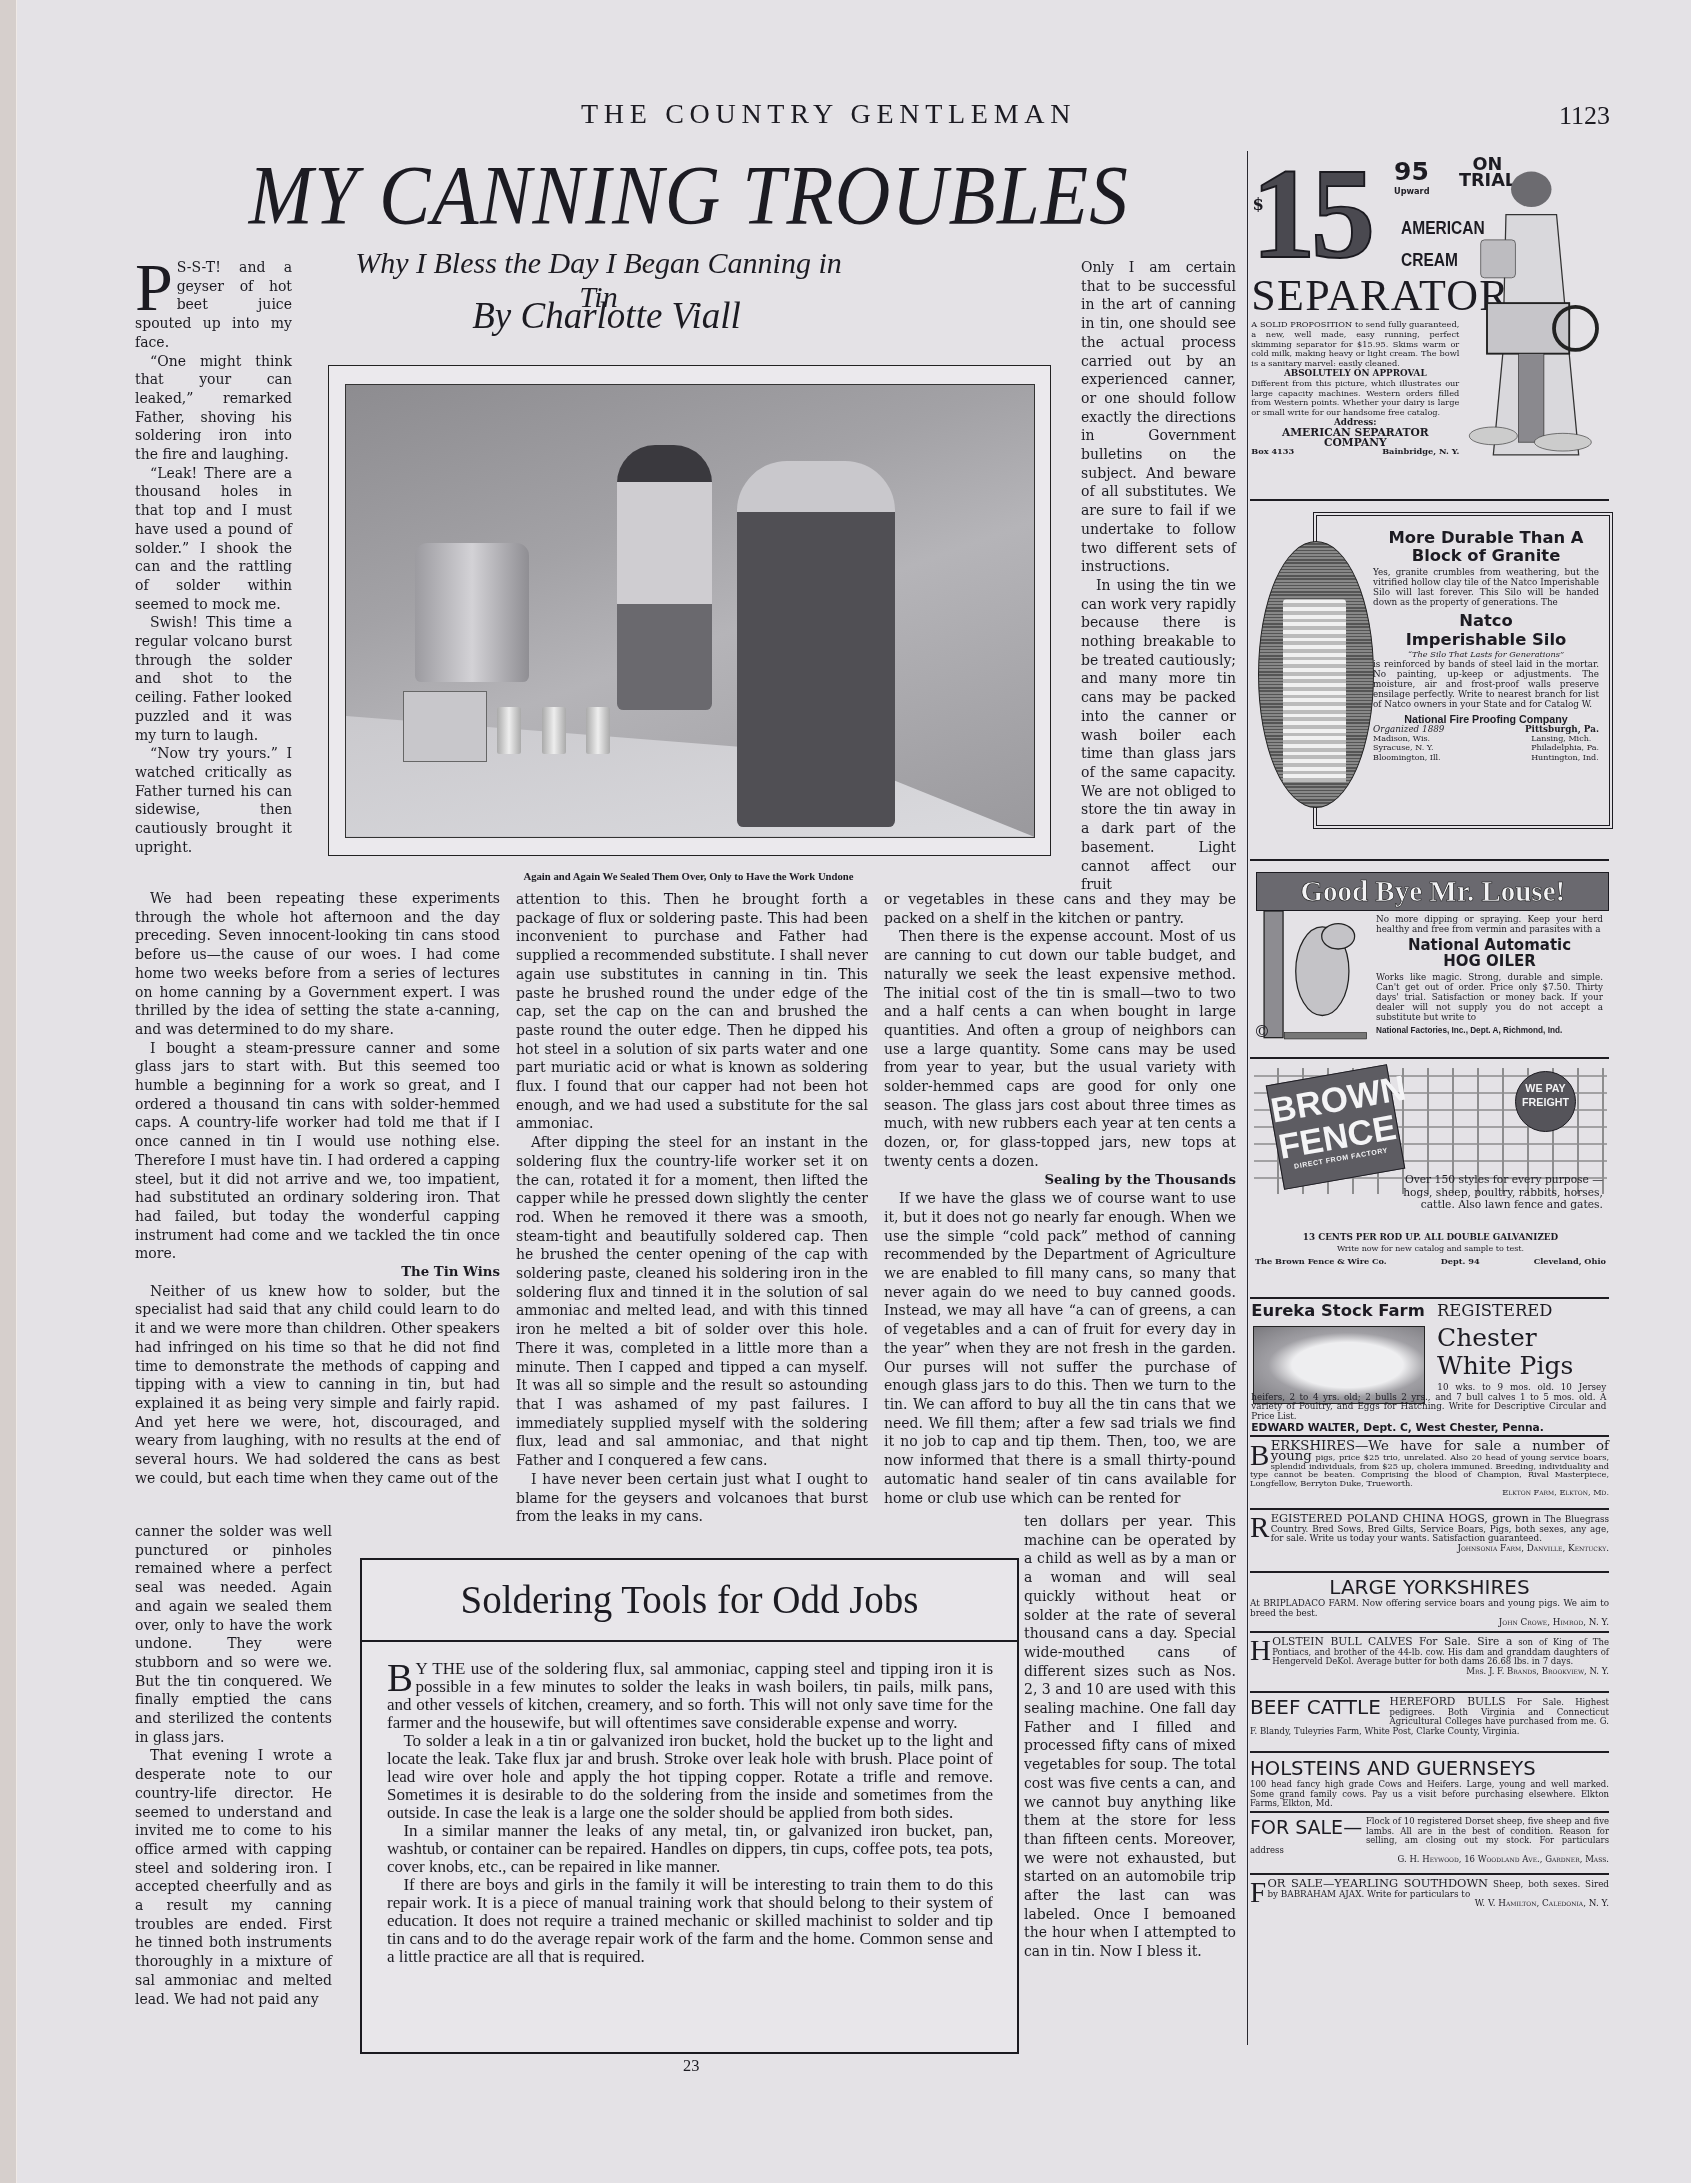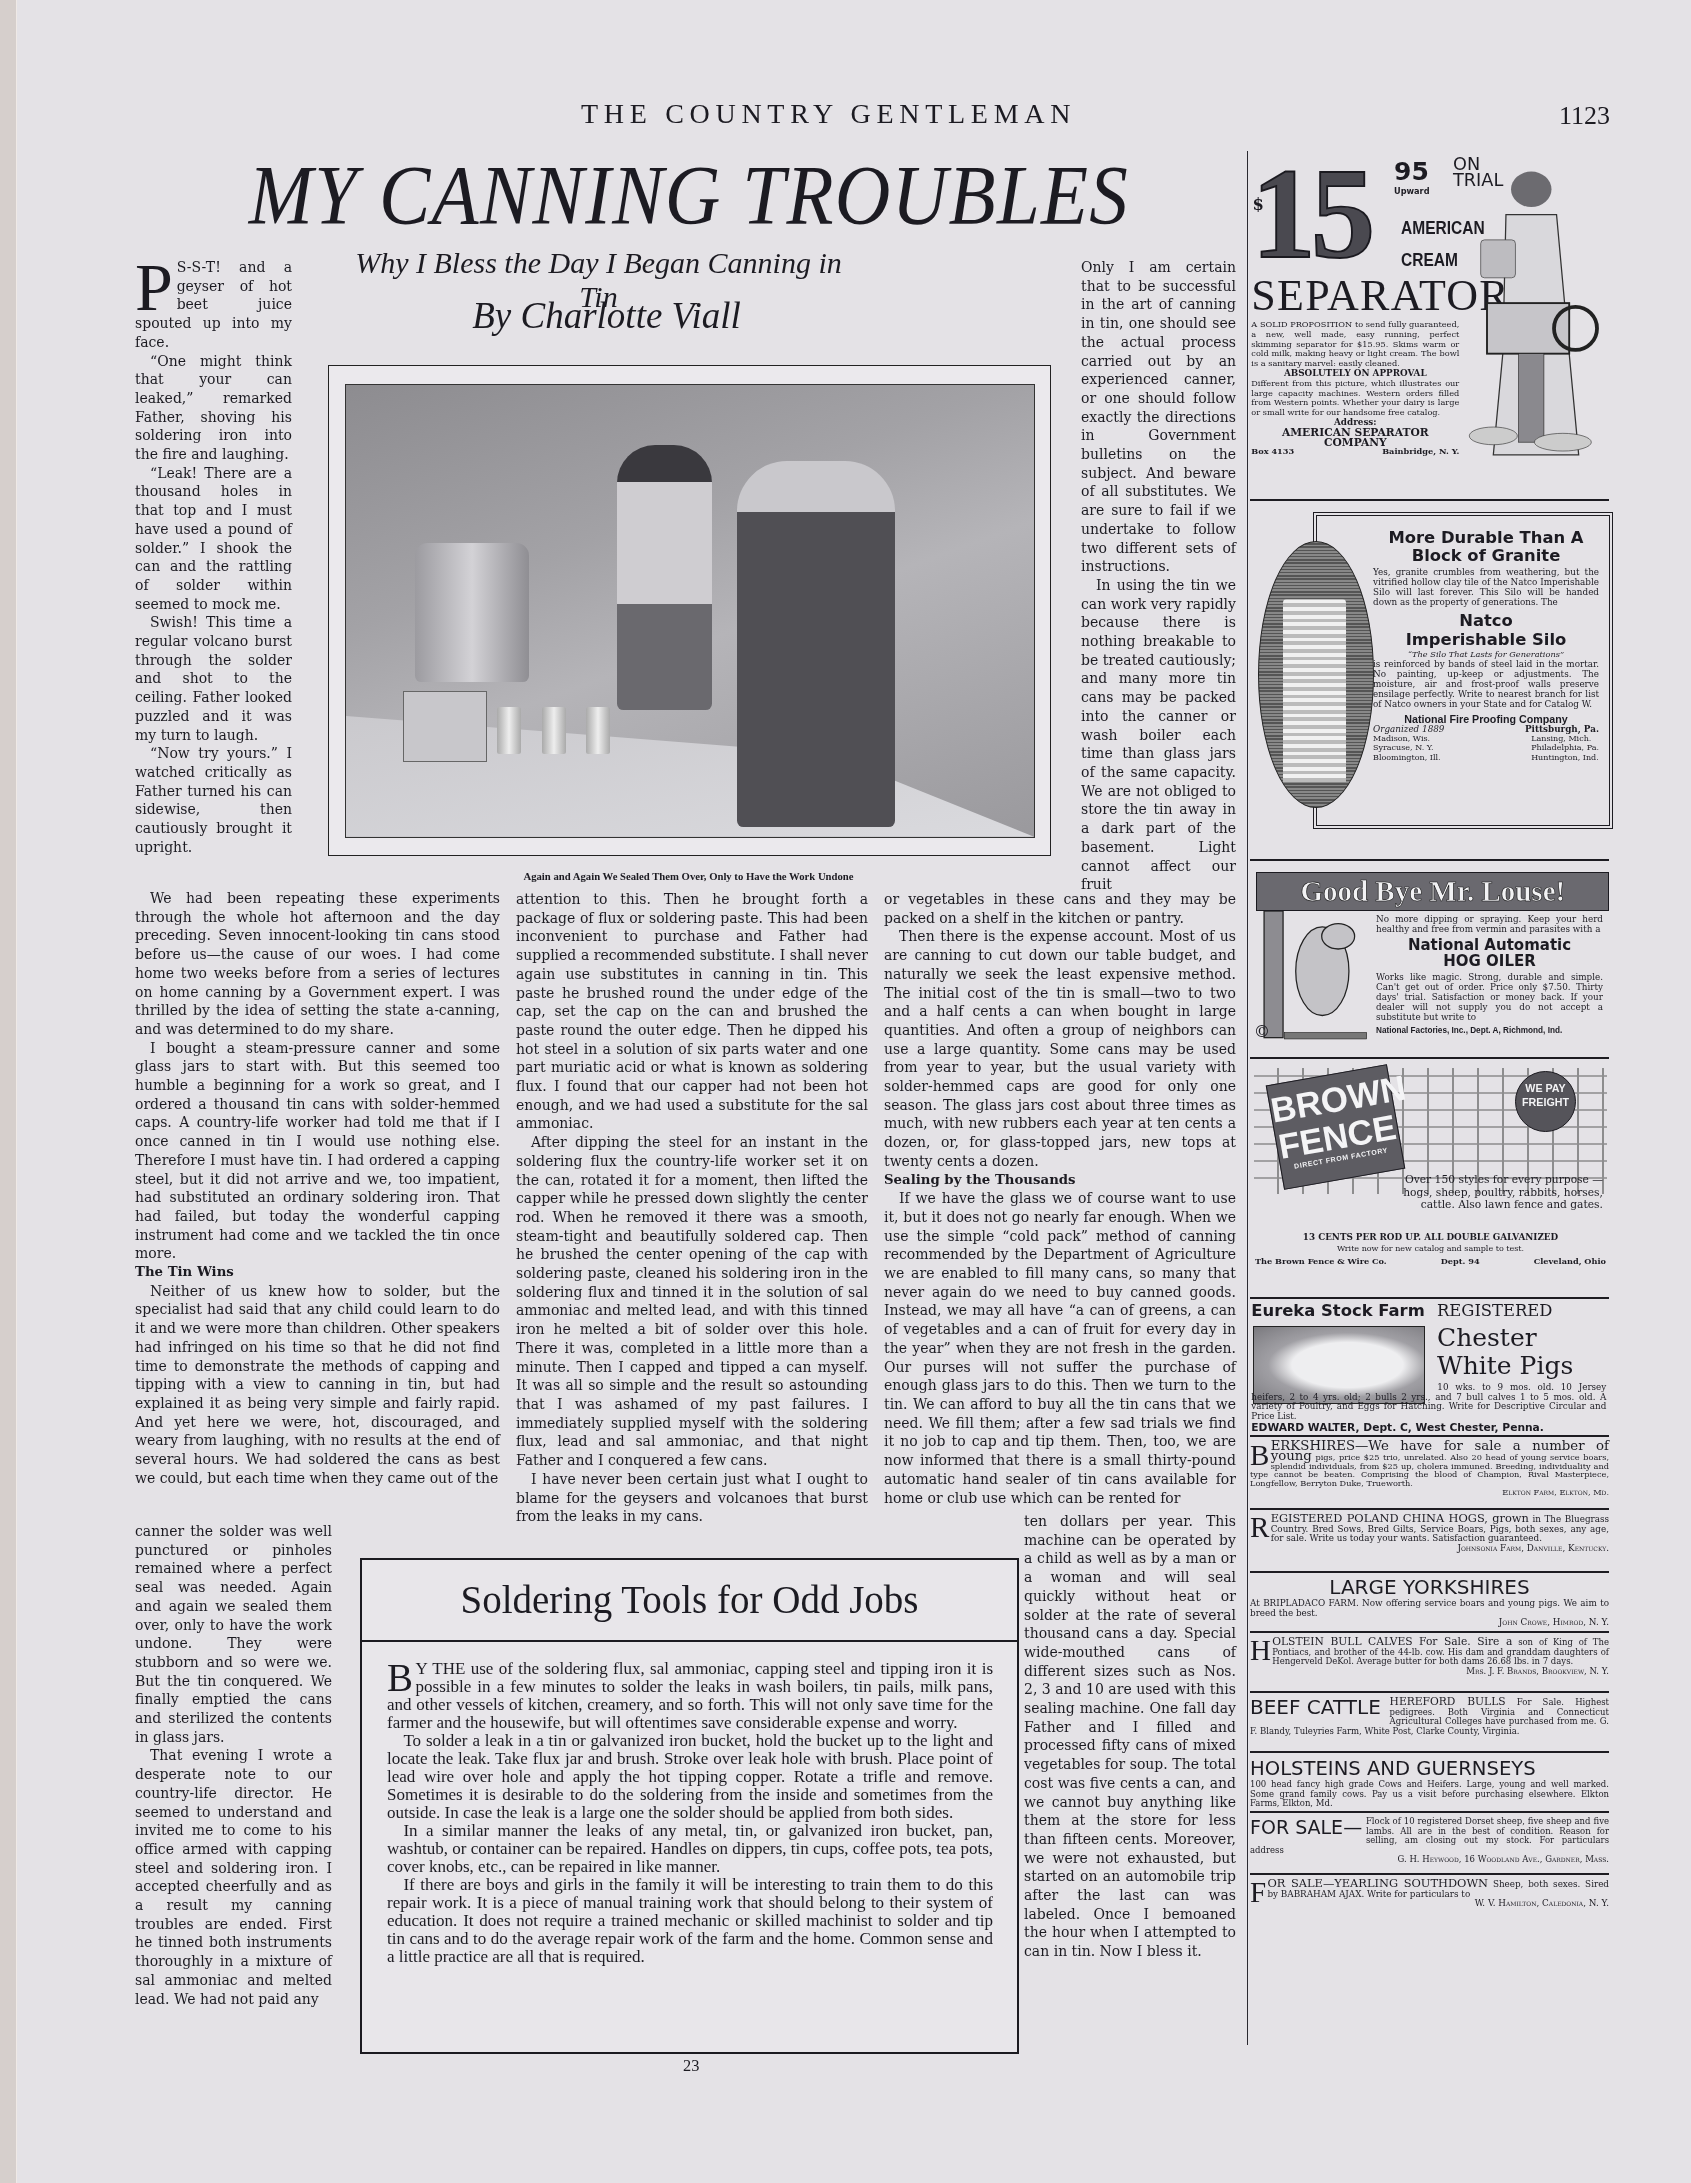--- a/index.html
+++ b/index.html
@@ -14,21 +14,21 @@
   .abs { position: absolute; }
   .header-title { left: 581px; top: 98px; font-family: "Liberation Serif", serif; font-size: 28px; letter-spacing: 5.7px; }
   .page-num { left: 1559px; top: 101px; font-family: "Liberation Serif", serif; font-size: 26px; }
   .main-title { left: 165px; top: 151px; width: 1048px; text-align: center; font-family: "Liberation Serif", serif; font-style: italic; font-size: 77px; letter-spacing: 1.3px; transform: scaleY(1.1); }
   .subtitle { left: 346px; top: 246px; width: 505px; text-align: center; font-family: "Liberation Serif", serif; font-style: italic; font-size: 30px; }
   .byline { left: 417px; top: 294px; width: 379px; text-align: center; font-family: "Liberation Serif", serif; font-style: italic; font-size: 37px; }
   .col { font-family: "DejaVu Serif", serif; font-size: 14px; line-height: 18.7px; text-align: justify; hyphens: manual; }
   .col p { margin: 0; text-indent: 15px; }
   .col p.noindent { text-indent: 0; }
   .dropcap { float: left; font-family: "Liberation Serif", serif; font-size: 68px; line-height: 53px; margin: 2.5px 3.8px 0 0; }
-  .subhead { text-align: left; font-weight: bold; font-size: 13.3px; margin: 10px 0 8.8px; text-indent: 0 !important; }
+  .subhead { text-align: right; font-weight: bold; font-size: 13.3px; margin: 10px 0 8.8px; text-indent: 0 !important; }
   .photo-frame { left: 328px; top: 365px; width: 721px; height: 489px; border: 1.9px solid #222; background: #ebe9ed; }
   .photo { position: absolute; left: 16px; top: 17.7px; width: 688px; height: 452px; border: 1.3px solid #333;
     background: linear-gradient(160deg, #8d8c90 0%, #a3a2a6 35%, #b5b4b8 55%, #9a999d 100%); overflow: hidden; }
   .photo .table-top { position: absolute; left: 0; bottom: 0; width: 100%; height: 151px; background: linear-gradient(170deg, #c8c7cb, #dadade); clip-path: polygon(0 20%, 70% 45%, 100% 100%, 0 100%); }
   .photo .canner { position: absolute; left: 69px; top: 158px; width: 114px; height: 139px; background: linear-gradient(90deg,#9c9ba0,#d3d2d6,#8f8e93); border-radius: 12.6px 12.6px 6.3px 6.3px; }
   .photo .basket { position: absolute; left: 57px; top: 306px; width: 82px; height: 69px; background: #c8c7cb; border: 1.3px solid #666; }
   .photo .can { position: absolute; top: 322px; width: 24px; height: 47px; background: linear-gradient(90deg,#aaa,#eee,#aaa); border-radius: 2.5px; }
   .photo .girl { position: absolute; left: 271px; top: 60px; width: 95px; height: 265px; background: linear-gradient(180deg,#3a393e 0 14%, #cfcdd1 14% 60%, #6a696e 60%); border-radius: 38px 38px 6.3px 6.3px; }
   .photo .man { position: absolute; left: 391px; top: 76px; width: 158px; height: 366px; background: linear-gradient(180deg,#c9c8cc 0 14%, #504f54 14%); border-radius: 50px 50px 6.3px 6.3px; }
   .caption { left: 328px; top: 870px; width: 721px; text-align: center; font-family: "Liberation Serif", serif; font-weight: bold; font-size: 10.7px; }
@@ -44,21 +44,21 @@
   
   .ads { left: 1250px; top: 151px; width: 359px; height: 1894px; }
   .ad-rule { position: absolute; left: 0; width: 359px; height: 1.9px; background: #1d1c22; }
   .ad { position: absolute; left: 0; width: 359px; font-family: "DejaVu Serif", serif; }
   .sans { font-family: "DejaVu Sans", sans-serif; }
   .cond { font-family: "Liberation Sans", sans-serif; }
   .sep-price { position: absolute; left: 1.3px; top: 6.3px; font-family: "Liberation Serif", serif; font-weight: bold; font-size: 129px; line-height: 114px; color: #4a4950; letter-spacing: -5px; -webkit-text-stroke: 1.9px #1b1a20; }
   .sep-dollar { position: absolute; left: 2.5px; top: 44px; font-size: 16.4px; font-weight: bold; }
   .sep-cents { position: absolute; left: 144px; top: 6.3px; font-size: 25px; font-weight: bold; }
   .sep-upward { position: absolute; left: 144px; top: 35px; font-size: 8.2px; font-weight: bold; }
-  .sep-trial { position: absolute; left: 203px; top: 5px; font-size: 17.7px; font-weight: normal; line-height: 16.4px; }
+  .sep-trial { position: absolute; left: 203px; top: 5px; font-size: 17.7px; font-weight: bold; line-height: 16.4px; text-align: center; }
   .sep-brand { position: absolute; left: 151px; top: 61px; font-size: 18.3px; font-weight: bold; line-height: 32px; transform: scaleX(0.85); transform-origin: left; }
   .sep-word { position: absolute; left: 1.3px; top: 119px; font-family: "Liberation Serif", serif; font-size: 44px; letter-spacing: 1.3px; }
   .sep-body { position: absolute; left: 1.3px; top: 169px; width: 208px; font-size: 8.2px; line-height: 9.8px; text-align: justify; }
   .sep-body .ctr { text-align: center; font-weight: bold; font-size: 8.8px; }
   .sep-img { position: absolute; left: 218px; top: 12.6px; width: 136px; height: 294px; }
   .natco-frame { position: absolute; left: 63px; top: 7.6px; width: 292px; height: 309px; border: 4.4px double #1d1c22; }
   .natco-oval { position: absolute; left: 7.6px; top: 37px; width: 114px; height: 265px; border-radius: 50%; background: repeating-linear-gradient(0deg,#555 0 1.3px,#888 1.3px 3.2px); border: 1.3px solid #222; }
   .natco-silo { position: absolute; left: 32px; top: 95px; width: 63px; height: 183px; background: repeating-linear-gradient(0deg,#bbb 0 3.8px,#f1f1f1 3.8px 7.6px), #eee; border-radius: 3.8px 3.8px 0 0; }
   .natco-text { position: absolute; left: 123px; top: 25px; width: 226px; text-align: justify; font-size: 8.8px; line-height: 10px; }
   .hog-title { position: absolute; left: 6.3px; top: 7.6px; width: 351px; height: 37px; background: #6a696f; color: #f2f2f4; font-family: "Liberation Serif", serif; font-weight: bold; font-size: 29px; line-height: 37px; text-align: center; -webkit-text-stroke: 0.6px #111; border: 1.3px solid #1b1a20; }

